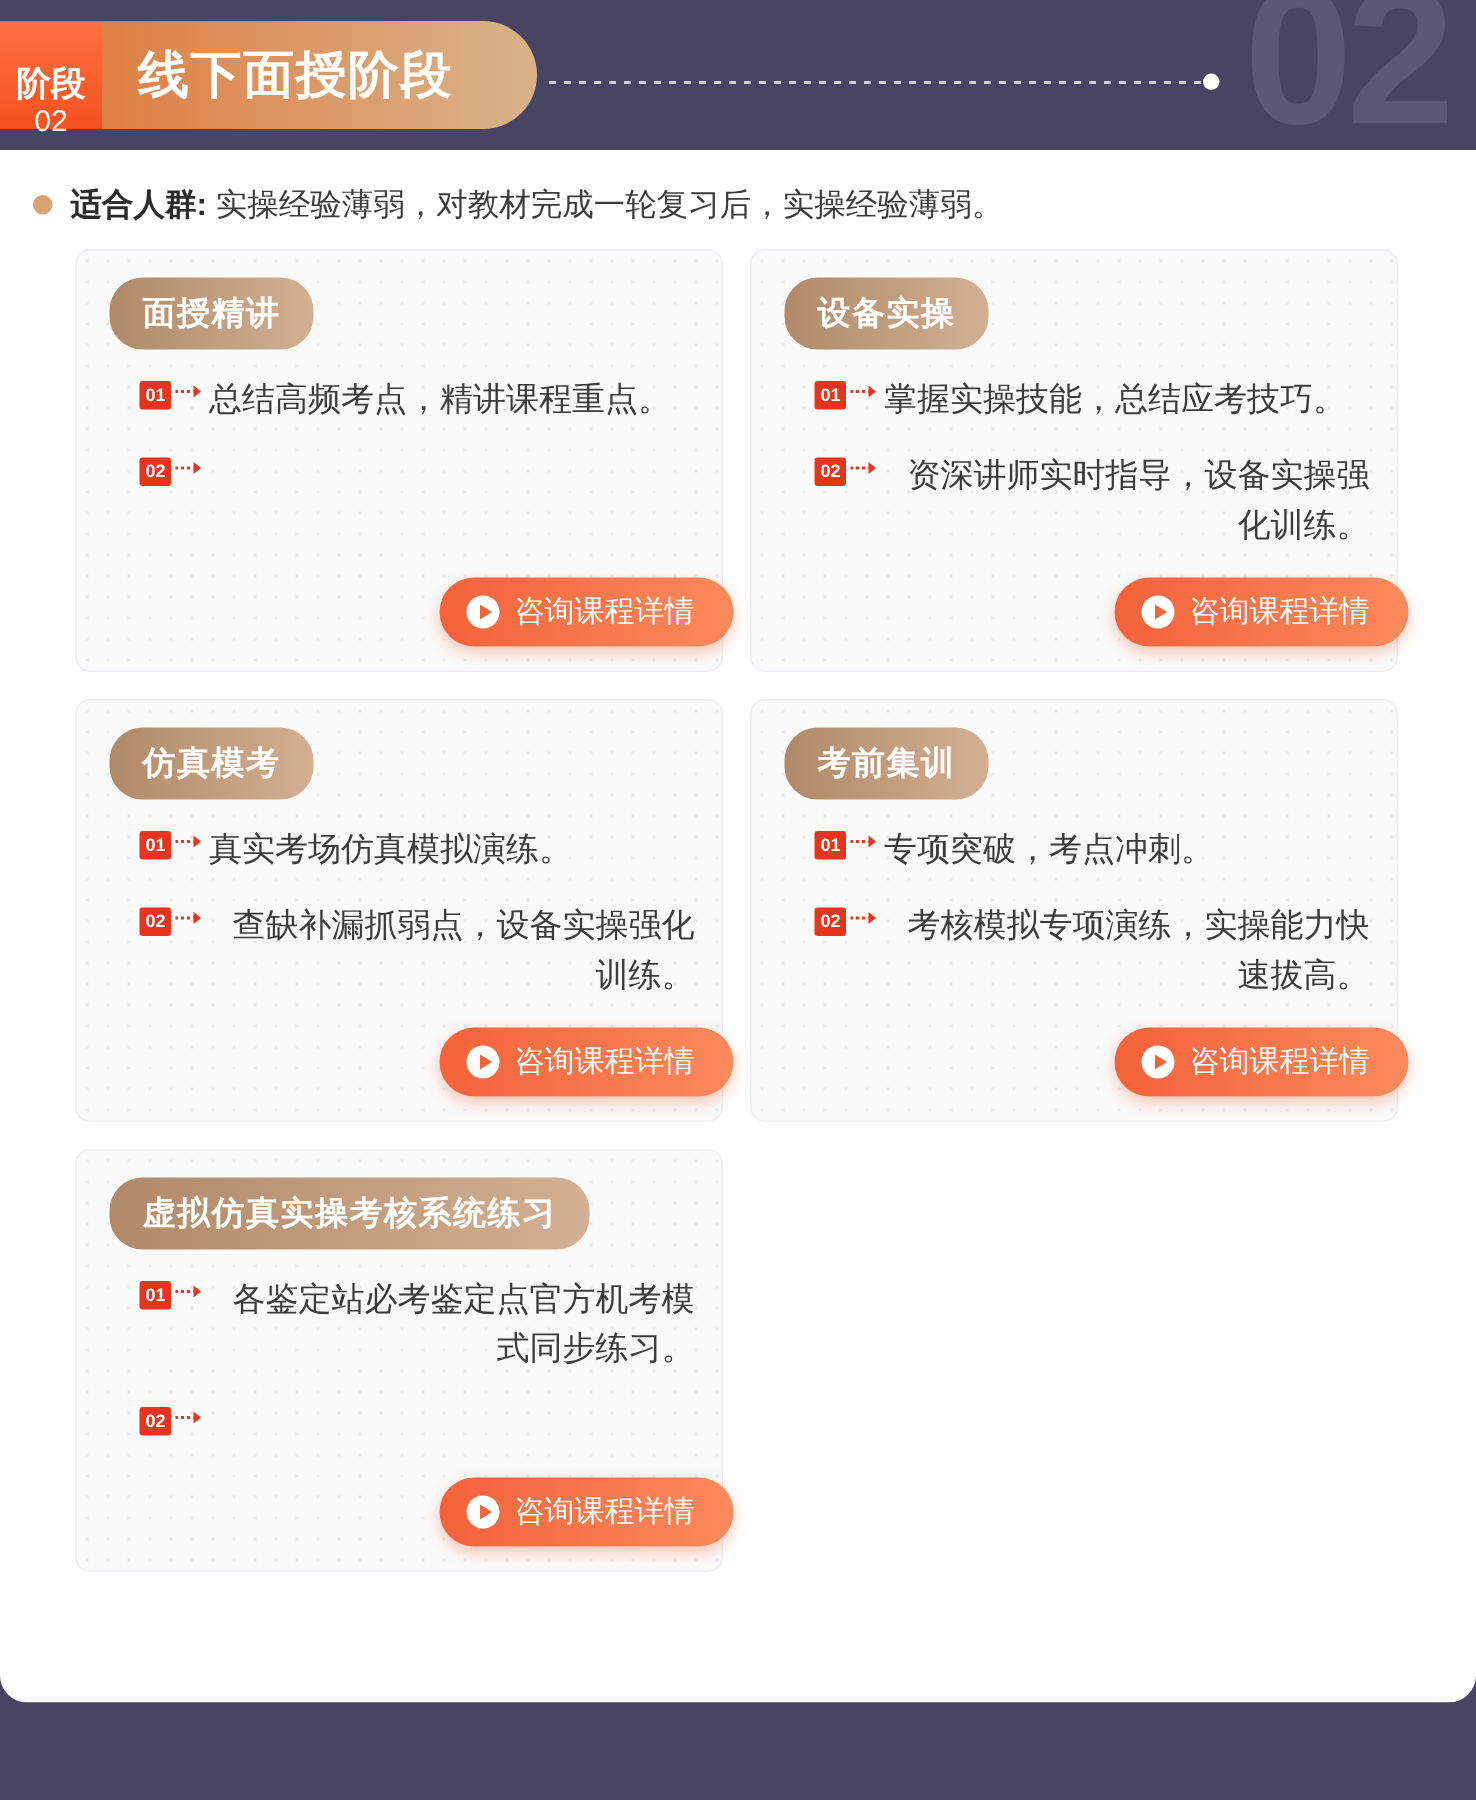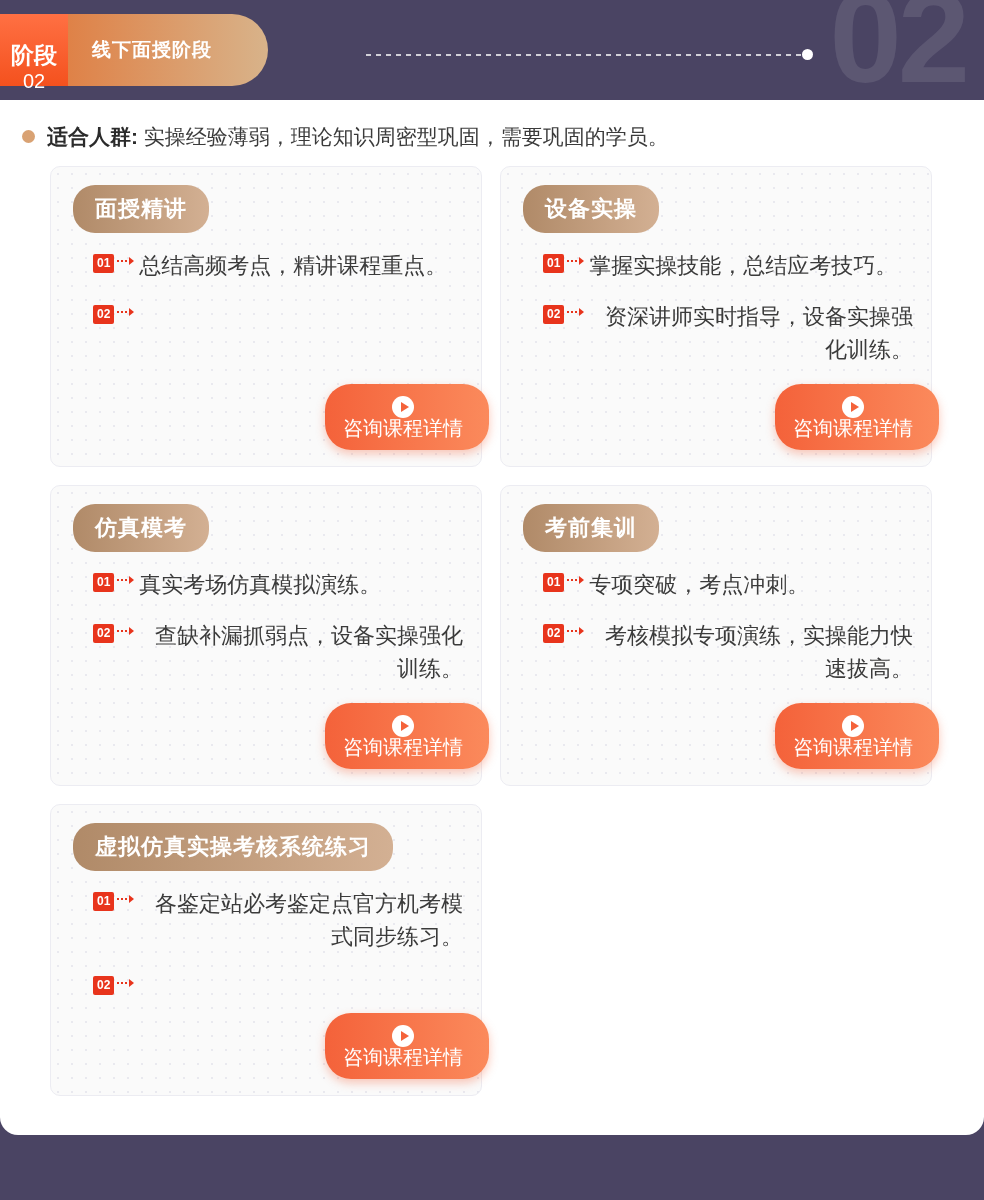--- a/index.html
+++ b/index.html
@@ -65,21 +65,21 @@
     top: 14px;
     height: 72px;
     padding: 0 56px 0 58px;
     background: linear-gradient(90deg,#e0793c 0%, #d8b38a 100%);
     border-radius: 0 40px 40px 0;
     display: flex;
     align-items: center;
     z-index: 2;
   }
   .stage-pill-title {
-    font-size: 19px;
+    font-size: 34px;
     font-weight: bold;
     color: #ffffff;
     letter-spacing: 1px;
   }
   .dot-line {
     position: absolute;
     left: 366px;
     top: 54px;
     width: 440px;
     height: 2px;
@@ -216,29 +216,29 @@
     color: #3b3b3b;
     line-height: 1.5;
     margin-left: 6px;
   }
   .cta {
     margin-top: auto;
     align-self: flex-end;
     position: relative;
     display: flex;
     align-items: center;
+    gap: 10px;
     background: linear-gradient(90deg,#f4623a 0%, #fb8a5c 100%);
     color: #ffffff;
     font-size: 20px;
     padding: 12px 26px 12px 18px;
     border-radius: 26px;
     box-shadow: 0 4px 10px rgba(244,98,58,0.35);
     cursor: pointer;
     margin-right: -26px;
-    flex-direction: column;
   }
   .cta .play {
     width: 22px;
     height: 22px;
     border-radius: 50%;
     background: #ffffff;
     display: inline-flex;
     align-items: center;
     justify-content: center;
     flex: 0 0 auto;
@@ -277,21 +277,21 @@
   </div>
 </div>
 
 <div class="panel">
 
   <div class="bullets">
     <div class="bullet-row">
       <span class="bullet-dot"></span>
       <div class="bullet-text">
         <span class="bullet-label">适合人群:</span>
-        <span>实操经验薄弱，理论知识周密型巩固，需要巩固的学员。</span>
+        <span>实操经验薄弱，对教材完成一轮复习后，实操经验薄弱。</span>
       </div>
     </div>
   </div>
 
   <div class="cards">
 
     <div class="card">
       <div class="card-title">面授精讲</div>
       <div class="item">
         <span class="item-num">01</span>

